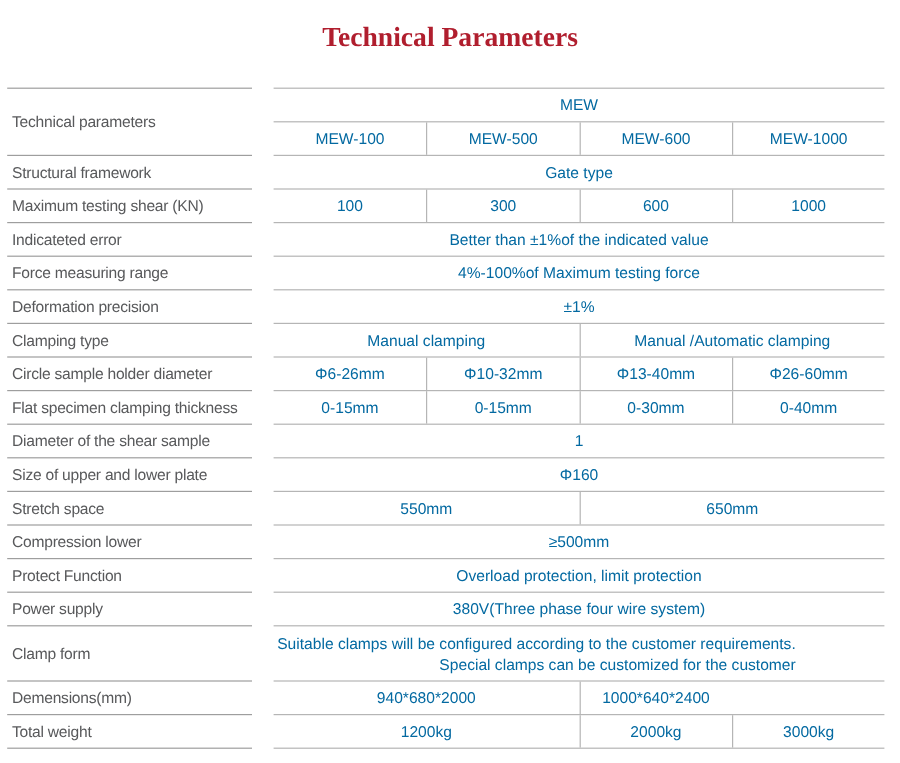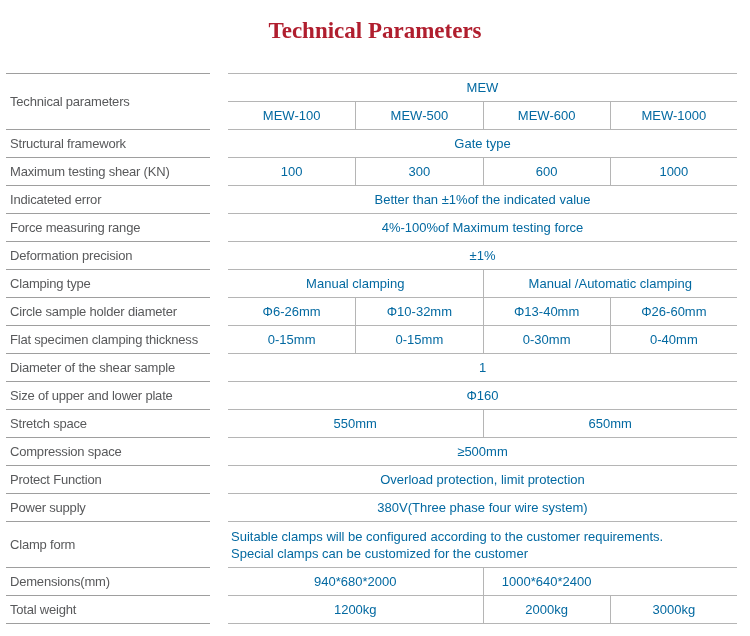--- a/index.html
+++ b/index.html
@@ -64,21 +64,21 @@
     text-align: center;
     color: #0369a1;
     font-size: 13px;
     white-space: pre-line;
     line-height: 17px;
     overflow: hidden;
   }
   .cell + .cell { border-left: 1px solid #b5b5b5; }
   .cell.left {
     justify-content: flex-start;
-    text-align: left;
+    text-align: right;
     padding-left: 3px;
   }
 </style>
 </head>
 <body>
 
 <div class="page">
   <h1 class="title" style="color: rgb(176, 30, 46);">Technical Parameters</h1>
   <div class="table">
     <div class="labels" id="labels-col">
@@ -87,21 +87,21 @@
         <div class="label-cell" style="height: 28px;">Maximum testing shear (KN)</div>
         <div class="label-cell" style="height: 28px;">Indicateted error</div>
         <div class="label-cell" style="height: 28px;">Force measuring range</div>
         <div class="label-cell" style="height: 28px;">Deformation precision</div>
         <div class="label-cell" style="height: 28px;">Clamping type</div>
         <div class="label-cell" style="height: 28px;">Circle sample holder diameter</div>
         <div class="label-cell" style="height: 28px;">Flat specimen clamping thickness</div>
         <div class="label-cell" style="height: 28px;">Diameter of the shear sample</div>
         <div class="label-cell" style="height: 28px;">Size of upper and lower plate</div>
         <div class="label-cell" style="height: 28px;">Stretch space</div>
-        <div class="label-cell" style="height: 28px;">Compression space</div>
+        <div class="label-cell" style="height: 28px;">Compression lower</div>
         <div class="label-cell" style="height: 28px;">Protect Function</div>
         <div class="label-cell" style="height: 28px;">Power supply</div>
         <div class="label-cell" style="height: 46px;">Clamp form</div>
         <div class="label-cell" style="height: 28px;">Demensions(mm)</div>
         <div class="label-cell" style="height: 28px;">Total weight</div>
       </div>
     <div class="gap"></div>
     <div class="grid" id="data-col">
         <div class="grid-row" style="height: 28px;">
           <div class="cell" style="flex: 0 0 100%;">MEW</div>

